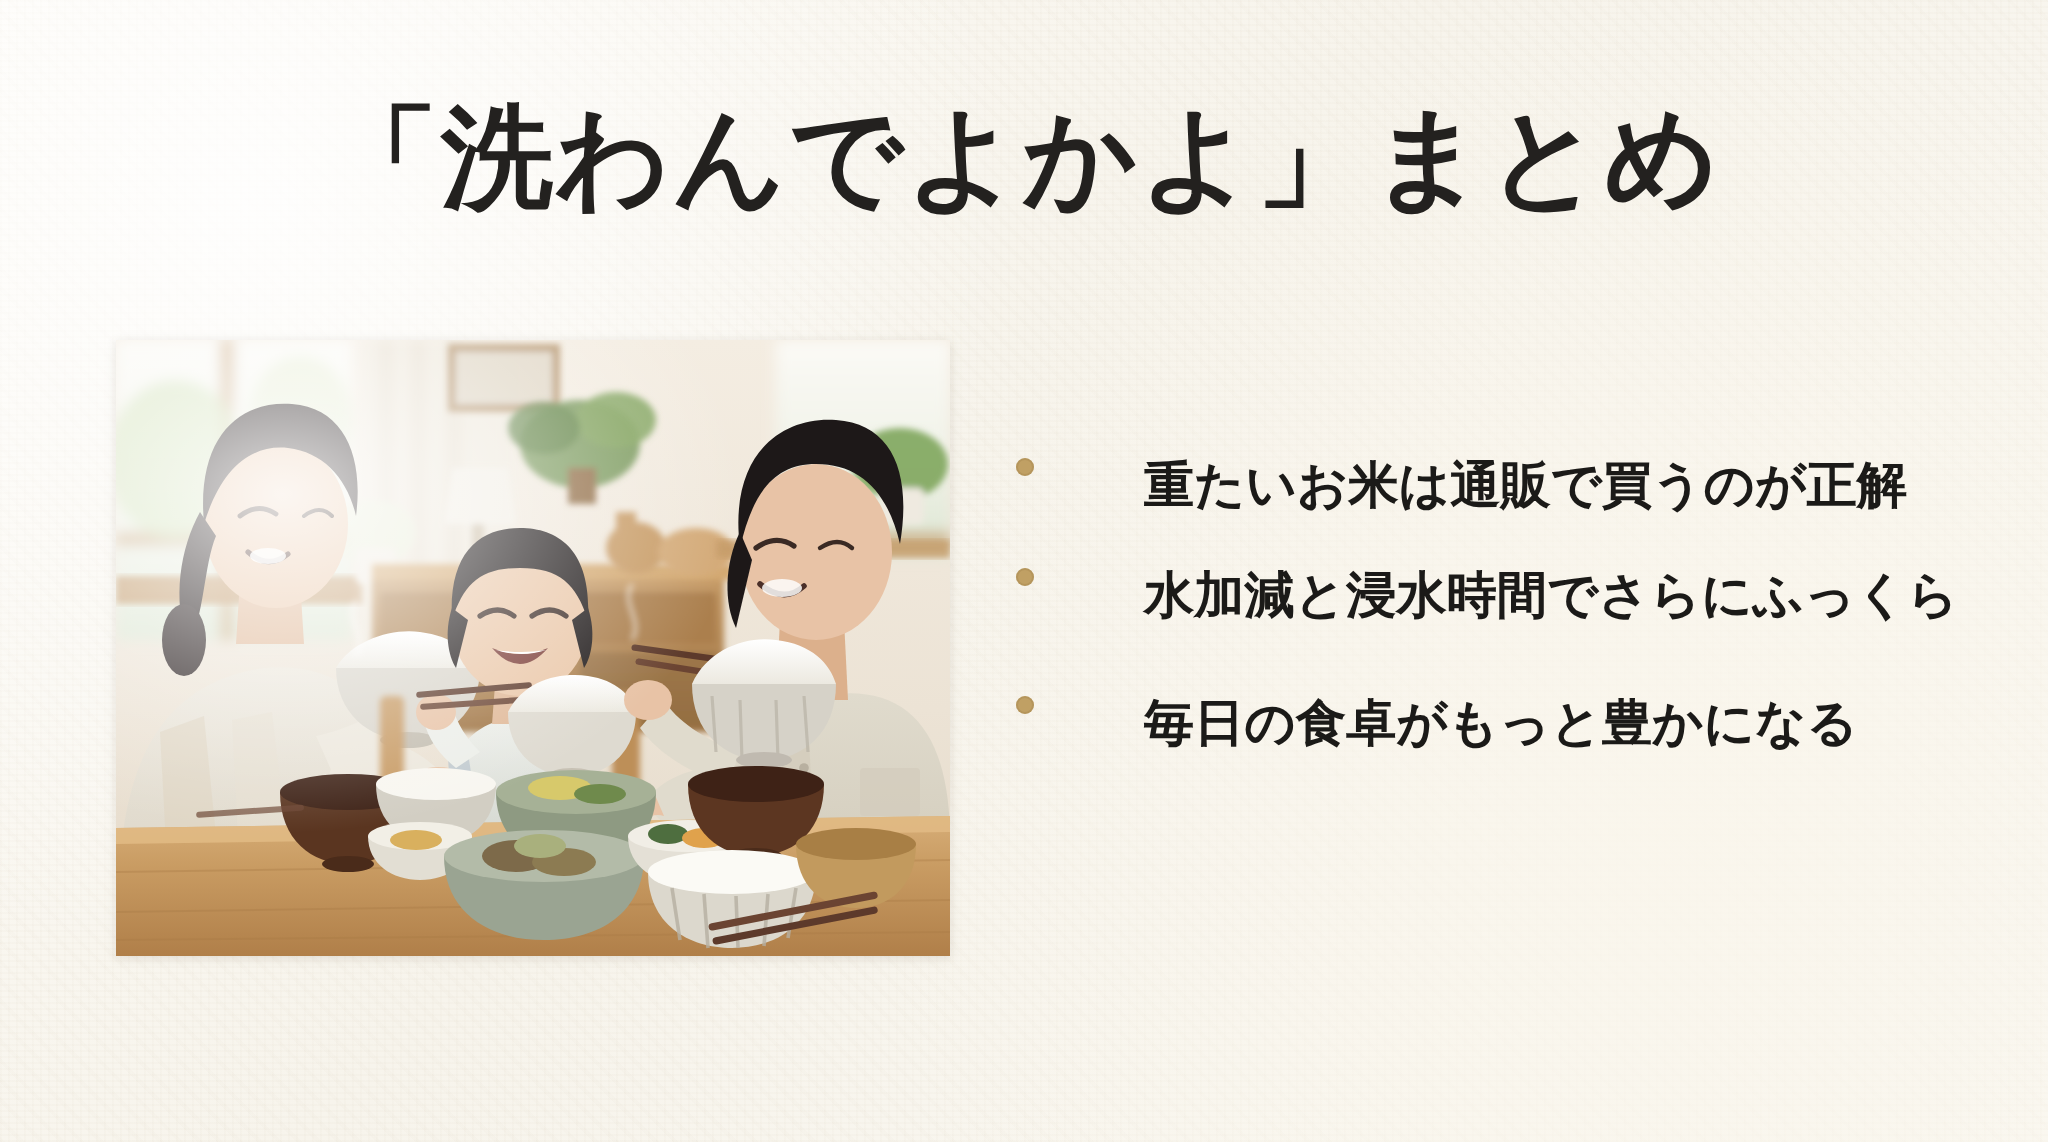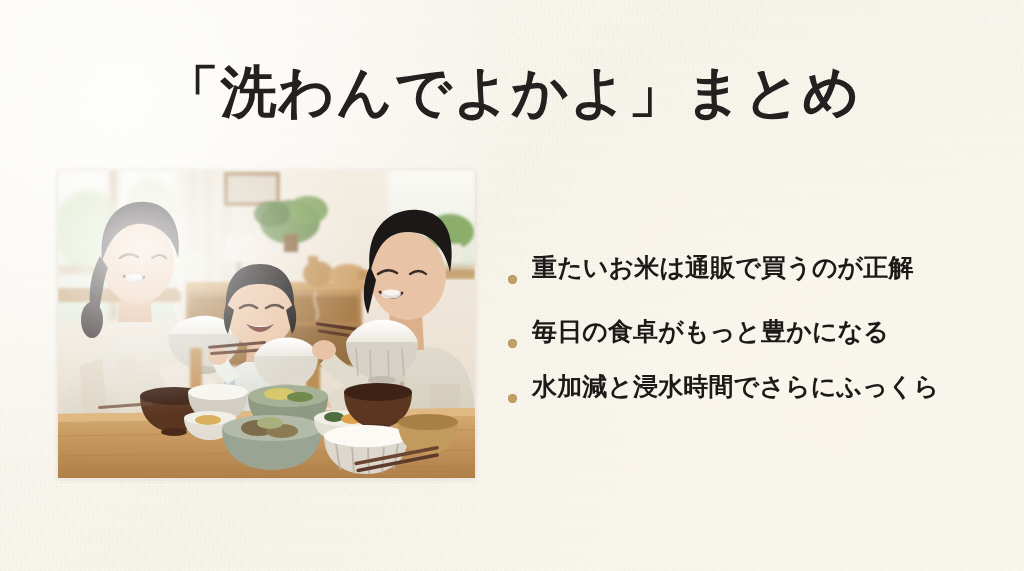--- a/index.html
+++ b/index.html
@@ -32,21 +32,20 @@
     right: 0;
     top: 48px;
     text-align: center;
     font-family: "Liberation Serif", "DejaVu Serif", serif;
     font-weight: 700;
     font-size: 56px;
     line-height: 1.15;
     letter-spacing: 0.02em;
     color: #23211f;
     white-space: nowrap;
-    margin-top: 12px;
   }
 
   
   .photo-frame {
     position: absolute;
     left: 58px;
     top: 170px;
     width: 417px;
     height: 308px;
     overflow: hidden;
@@ -57,23 +56,24 @@
 
   
   .bullet-list {
     position: absolute;
     left: 508px;
     top: 228px;
     width: 496px;
   }
   .bullet-item {
     display: flex;
-    align-items: flex-end;
+    align-items: flex-start;
     height: 55px;
     white-space: nowrap;
+    gap: 40px;
   }
   .bullet-item.gap-before { margin-top: 9px; }
   .bullet-dot {
     flex: 0 0 auto;
     width: 9px;
     height: 9px;
     border-radius: 50%;
     background: #c0a064;
     box-shadow: 0 0 0 1px rgba(160,130,75,0.35) inset;
     margin-right: 15px;
@@ -415,25 +415,25 @@
   </div>
 
   <div class="bullet-list">
 
     <div class="bullet-item">
       <span class="bullet-dot"></span>
       <span class="bullet-text">重たいお米は通販で買うのが正解</span>
     </div>
 
 
+    <div class="bullet-item">
+      <span class="bullet-dot"></span>
+      <span class="bullet-text">水加減と浸水時間でさらにふっくら</span>
+    </div>
+
     <div class="bullet-item gap-before">
       <span class="bullet-dot"></span>
       <span class="bullet-text">毎日の食卓がもっと豊かになる</span>
     </div>
 
-    <div class="bullet-item">
-      <span class="bullet-dot"></span>
-      <span class="bullet-text">水加減と浸水時間でさらにふっくら</span>
-    </div>
-
   </div>
 
 </div>
 
 </body></html>

